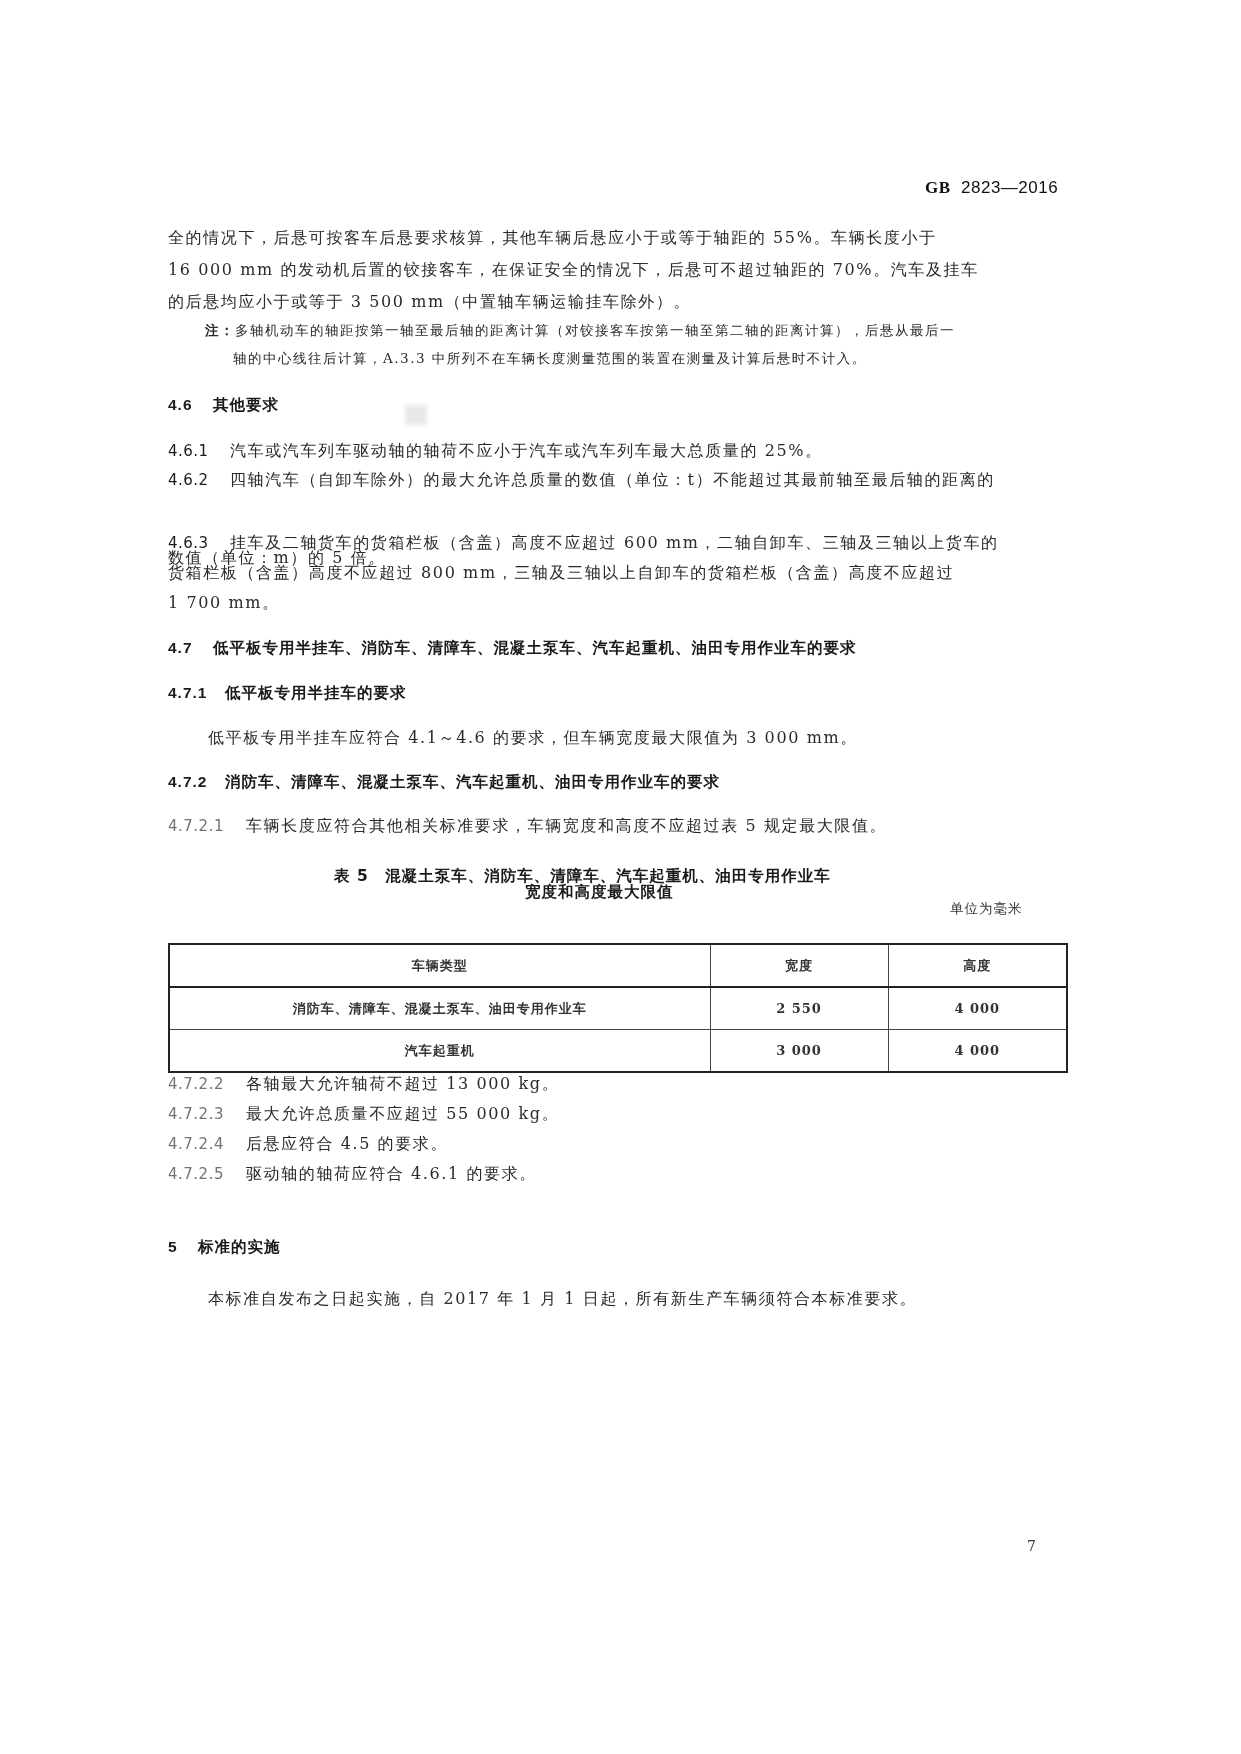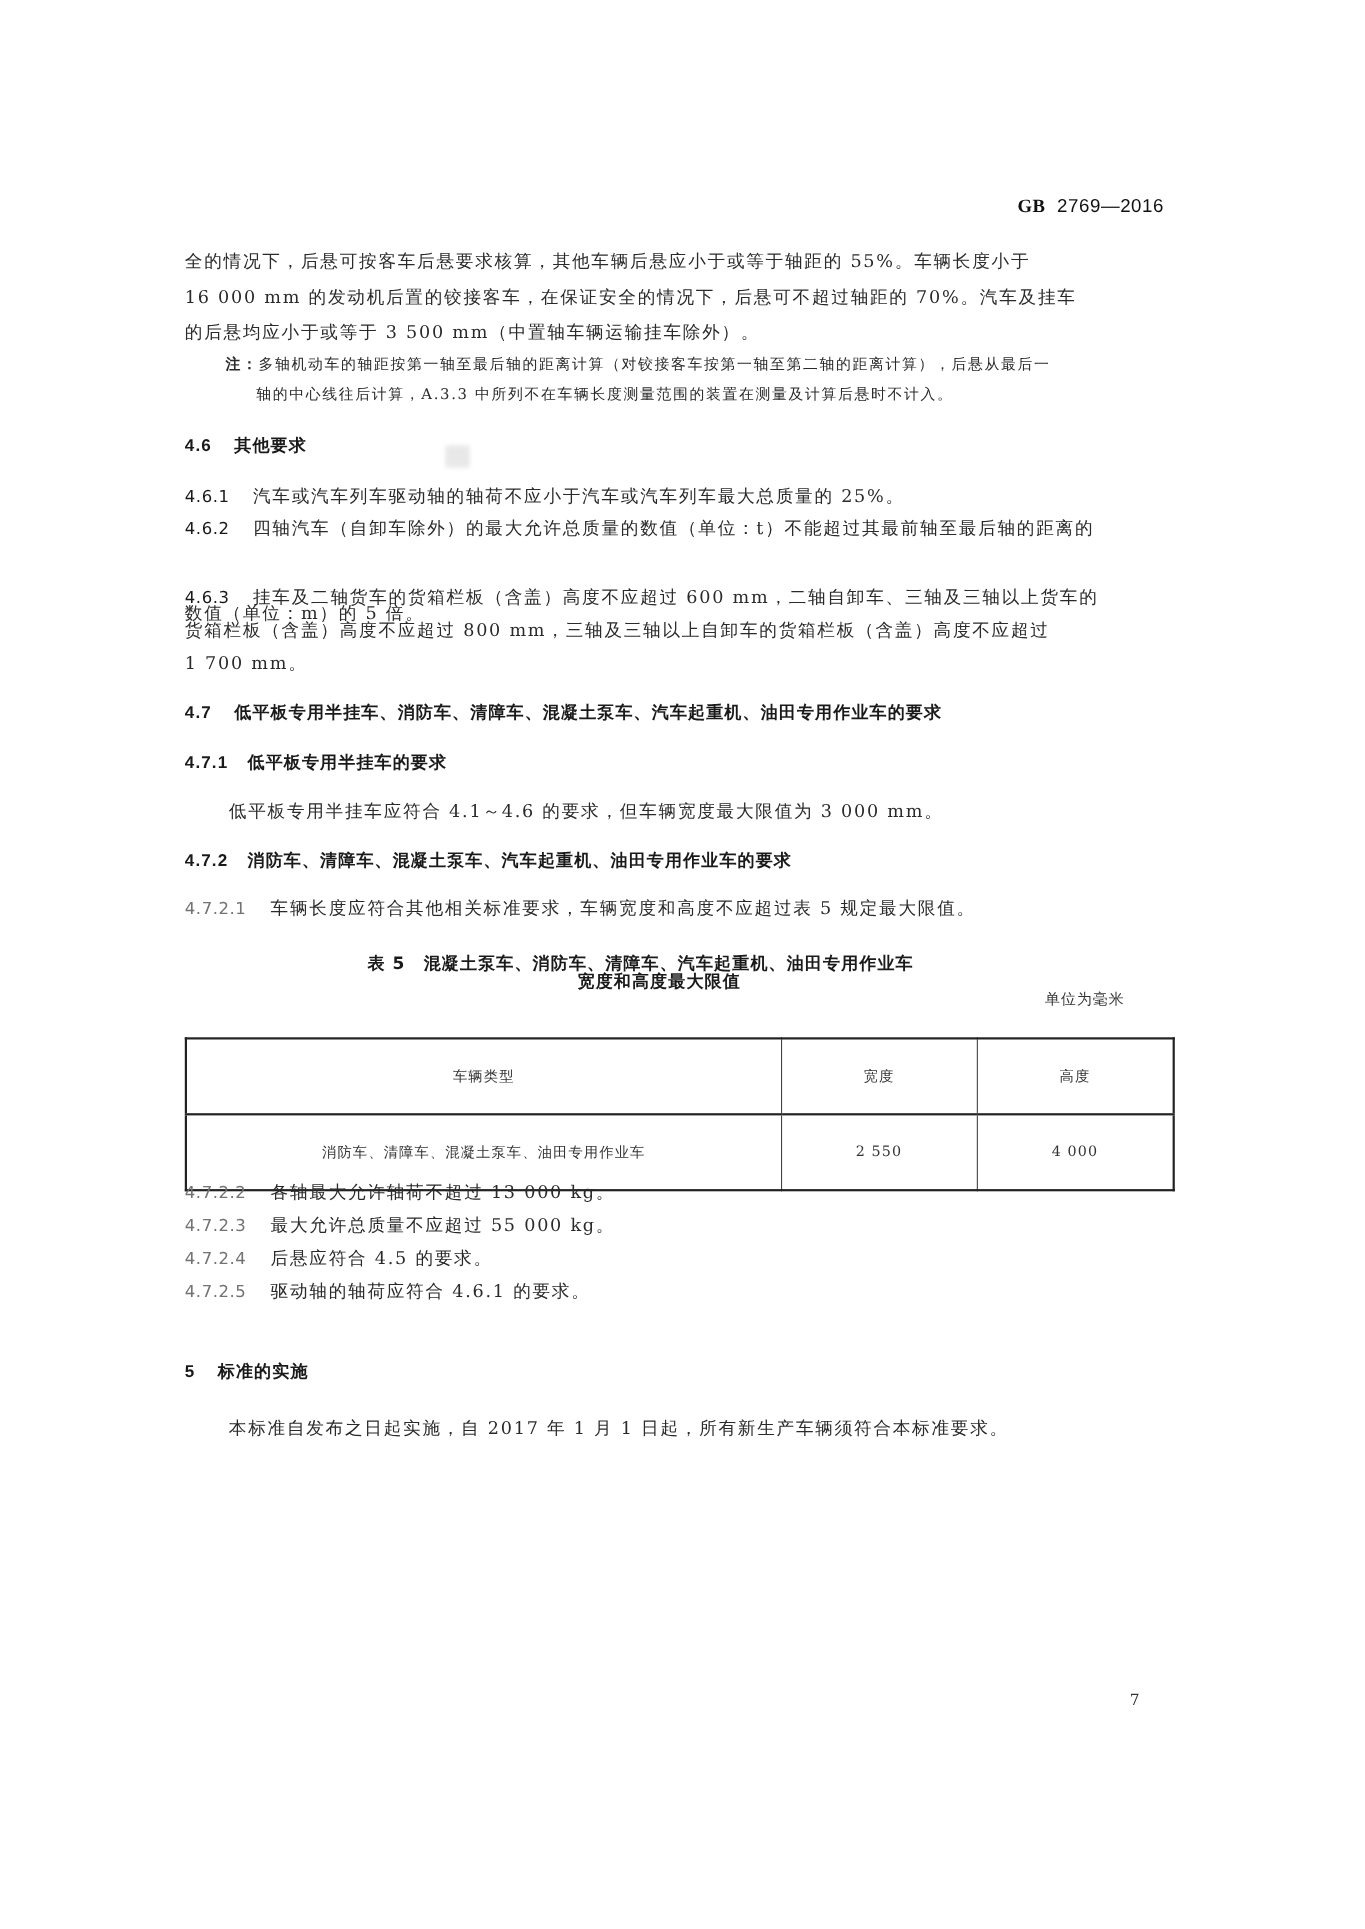--- a/index.html
+++ b/index.html
@@ -18,31 +18,31 @@
     .num { font-family: "Liberation Sans", sans-serif; font-weight: bold; display: inline-block; }
     .clause .num { width: 62px; font-weight: normal; font-family: "DejaVu Sans", sans-serif; font-size: 15px; letter-spacing: 0.5px; color: #1a1a1a; }
     .clause2 .num { width: 78px; font-weight: normal; font-family: "DejaVu Sans", sans-serif; font-size: 15px; letter-spacing: 0.5px; color: #737373; }
     .h .num { width: 45px; font-weight: bold; }
     .h.sub .num { width: 57px; }
     .indent { left: 208px; }
     .tcap { font-size: 15.5px; font-weight: bold; font-family: "DejaVu Sans", sans-serif; letter-spacing: 1px; white-space: nowrap; color: #1a1a1a; }
     .unit { left: 950px; top: 900px; font-size: 13.5px; color: #333; letter-spacing: 1px; }
     table.t5 { position: absolute; left: 168px; top: 943px; width: 900px; border-collapse: collapse; font-size: 13px; color: #333; letter-spacing: 1px; }
     table.t5 { border: 2px solid #222; }
-    table.t5 td, table.t5 th { border: 1px solid #444; text-align: center; height: 33px; font-weight: normal; padding: 17px; }
+    table.t5 td, table.t5 th { border: 1px solid #444; text-align: center; height: 33px; font-weight: bold; padding: 4px; }
     table.t5 tr.head th { border-bottom: 2px solid #222; }
     .pageno { left: 1027px; top: 1538px; font-size: 14px; color: #333; }
     .smudge { left: 405px; top: 405px; width: 22px; height: 20px; background: #e8e8e8; filter: blur(2px); }
   </style>
 </head>
 <body>
 
 <div class="abs std-no">
   <b>GB</b>&nbsp;
-  <span>2769—2016</span>
+  <span>2823—2016</span>
 </div>
 
 <div class="abs line" style="top:228px;">全的情况下，后悬可按客车后悬要求核算，其他车辆后悬应小于或等于轴距的 55%。车辆长度小于</div>
 <div class="abs line" style="top:260px;">16 000 mm 的发动机后置的铰接客车，在保证安全的情况下，后悬可不超过轴距的 70%。汽车及挂车</div>
 <div class="abs line" style="top:292px;">的后悬均应小于或等于 3 500 mm（中置轴车辆运输挂车除外）。</div>
 
 <div class="abs note" style="top:322px;">
   <span class="lbl">注：</span><span>多轴机动车的轴距按第一轴至最后轴的距离计算（对铰接客车按第一轴至第二轴的距离计算），后悬从最后一</span>
 </div>
 <div class="abs note" style="top:350px; left:233px;">轴的中心线往后计算，A.3.3 中所列不在车辆长度测量范围的装置在测量及计算后悬时不计入。</div>
@@ -94,20 +94,25 @@
       <tr class="head">
     <th>车辆类型</th>
     <th>宽度</th>
     <th>高度</th>
   </tr>
   <tr>
     <td>消防车、清障车、混凝土泵车、油田专用作业车</td>
     <td>2 550</td>
     <td>4 000</td>
   </tr>
+  <tr>
+    <td>汽车起重机</td>
+    <td>3 000</td>
+    <td>4 000</td>
+  </tr>
 </tbody>
   </table>
 
 <div class="abs line clause2" style="top:1074px;">
   <span class="num">4.7.2.2</span><span>各轴最大允许轴荷不超过 13 000 kg。</span>
 </div>
 <div class="abs line clause2" style="top:1104px;">
   <span class="num">4.7.2.3</span><span>最大允许总质量不应超过 55 000 kg。</span>
 </div>
 <div class="abs line clause2" style="top:1134px;">

